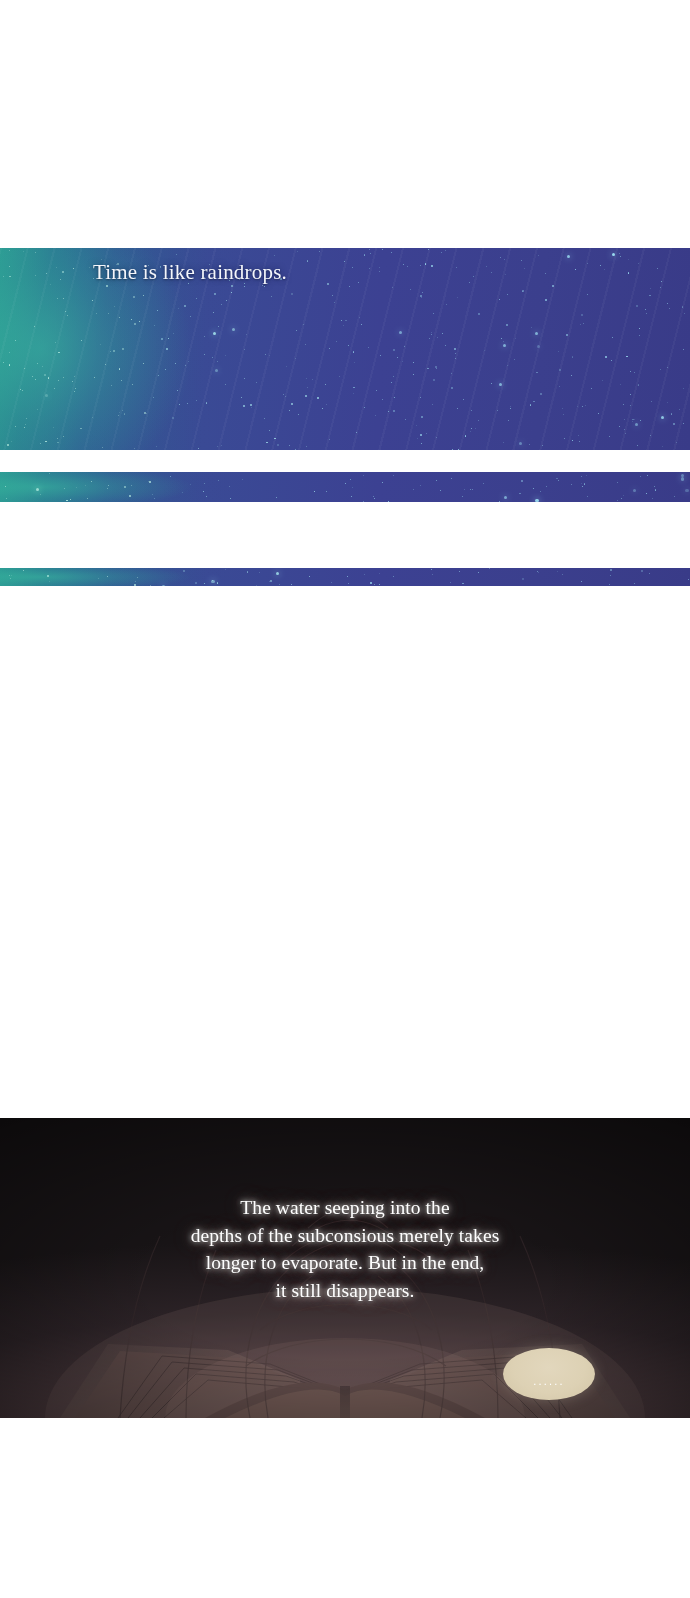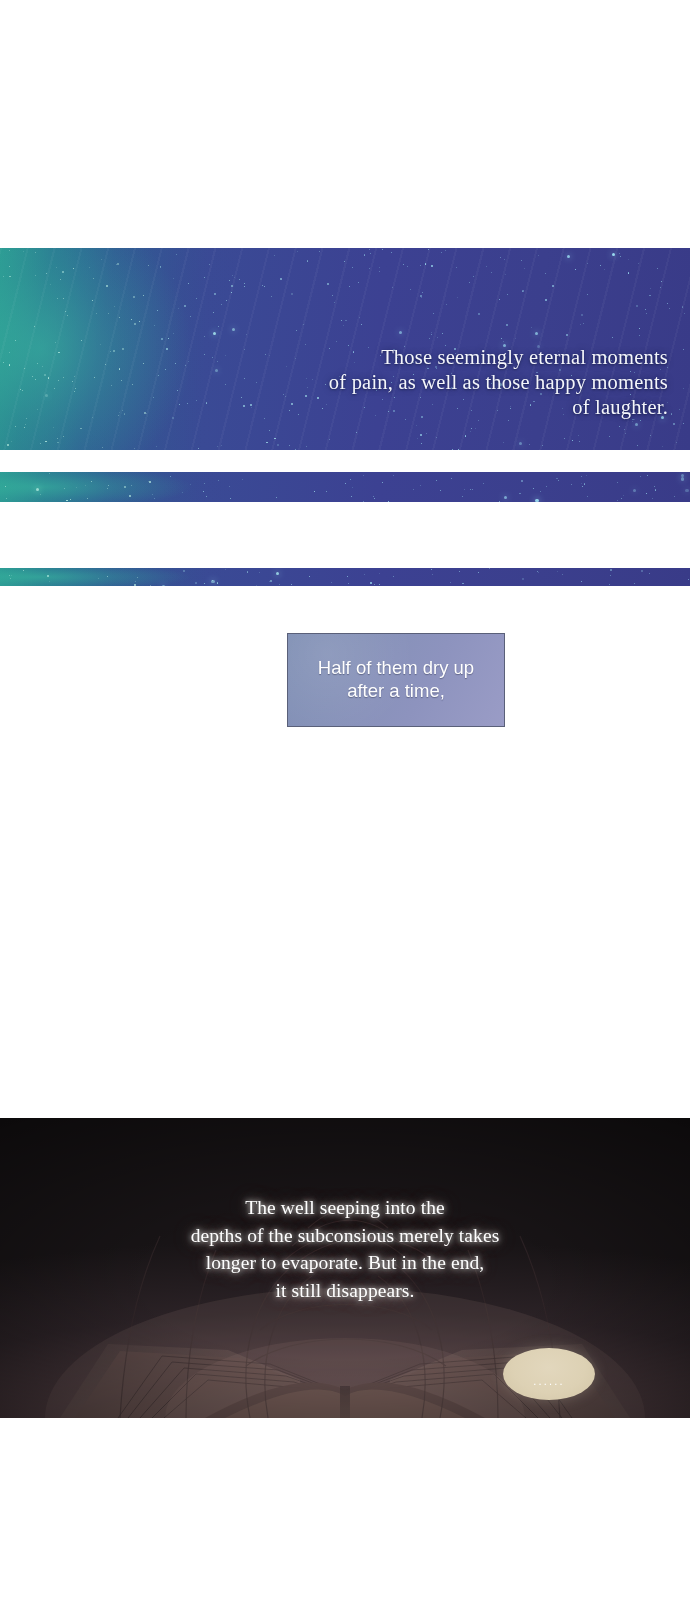--- a/index.html
+++ b/index.html
@@ -564,24 +564,22 @@
         <i style="left:502.8px;top:193.6px;width:1.3px;height:1.3px;opacity:0.29;background:#9fe3f5;"></i>
         <i style="left:657.4px;top:20.2px;width:0.9px;height:0.9px;opacity:0.69;background:#9fe3f5;"></i>
         <i style="left:394.0px;top:148.5px;width:0.9px;height:0.9px;opacity:0.93;background:#9fe3f5;"></i>
         <i style="left:204.3px;top:28.8px;width:0.9px;height:0.9px;opacity:0.80;background:#a9ecf2;"></i>
         <i style="left:326.9px;top:34.8px;width:2px;height:2px;opacity:0.64;background:#a9ecf2;"></i>
         <i style="left:142.5px;top:115.3px;width:0.9px;height:0.9px;opacity:0.95;background:#bff3e6;"></i>
         <i style="left:505.3px;top:25.5px;width:0.9px;height:0.9px;opacity:0.26;background:#9fe3f5;"></i>
         <i style="left:352.8px;top:103.4px;width:1.3px;height:1.3px;opacity:0.71;background:#9fe3f5;"></i>
       </div>
 
-
-    <div class="sky-text" id="narration-two">Those seemingly eternal moments
-of pain, as well as those happy moments
-of laughter.</div>
+    <div class="sky-text" id="narration-one">Time is like raindrops.</div>
+
   </div>
 
   <div class="starfield" id="panel-sky-strip1">
     <div class="glow-left"></div>
     <div class="stars" id="stars-strip1">
         <i style="left:499.4px;top:29.4px;width:0.9px;height:0.9px;opacity:0.87;background:#9fe3f5;"></i>
         <i style="left:91.0px;top:8.5px;width:0.9px;height:0.9px;opacity:0.92;background:#bff3e6;"></i>
         <i style="left:351.7px;top:14.6px;width:0.9px;height:0.9px;opacity:0.30;background:#9fe3f5;"></i>
         <i style="left:64.1px;top:15.7px;width:1.3px;height:1.3px;opacity:0.49;background:#bff3e6;"></i>
         <i style="left:519.4px;top:20.5px;width:1.3px;height:1.3px;opacity:0.45;background:#9fe3f5;"></i>
@@ -731,22 +729,20 @@
         <i style="left:49.3px;top:13.1px;width:0.9px;height:0.9px;opacity:0.31;background:#bff3e6;"></i>
         <i style="left:212.0px;top:11.5px;width:1.3px;height:1.3px;opacity:0.70;background:#a9ecf2;"></i>
         <i style="left:276.0px;top:3.9px;width:3.2px;height:3.2px;opacity:0.80;background:#a9ecf2;box-shadow:0 0 6px #a9ecf2;"></i>
         <i style="left:347.1px;top:7.6px;width:0.9px;height:0.9px;opacity:0.92;background:#9fe3f5;"></i>
         <i style="left:610.3px;top:1.4px;width:2px;height:2px;opacity:0.55;background:#9fe3f5;"></i>
         <i style="left:641.4px;top:2.3px;width:1.3px;height:1.3px;opacity:0.31;background:#9fe3f5;"></i>
         <i style="left:47.3px;top:7.3px;width:2px;height:2px;opacity:0.78;background:#bff3e6;"></i>
       </div>
   </div>
 
-  <div class="caption-box" id="caption-dry-up">Half of them dry up
-after a time,</div>
 
 
   <div id="panel-book">
     <svg class="book-art" viewBox="0 0 690 300" preserveAspectRatio="none">
       <defs>
         <linearGradient id="pgL" x1="0" y1="0" x2="1" y2="1">
           <stop offset="0" stop-color="#3a2e30"></stop>
           <stop offset="1" stop-color="#7a6360"></stop>
         </linearGradient>
         <linearGradient id="pgR" x1="1" y1="0" x2="0" y2="1">
@@ -797,21 +793,21 @@
         <path d="M560 300 C556 232 544 170 520 118"></path>
         <path d="M186 300 C186 240 196 180 216 132"></path>
         <path d="M498 300 C498 240 488 180 468 132"></path>
       </g>
 
       <ellipse cx="345" cy="300" rx="300" ry="130" fill="#8e7470" opacity="0.16"></ellipse>
       <ellipse cx="345" cy="300" rx="180" ry="80" fill="#a98d86" opacity="0.12"></ellipse>
     </svg>
     <div class="vignette"></div>
 
-    <div id="narration-book">The well seeping into the
+    <div id="narration-book">The water seeping into the
 depths of the subconsious merely takes
 longer to evaporate. But in the end,
 it still disappears.</div>
   </div>
 
   <div id="bubble-ellipsis">
     <span class="dots">......</span>
   </div>
 
 </div>

